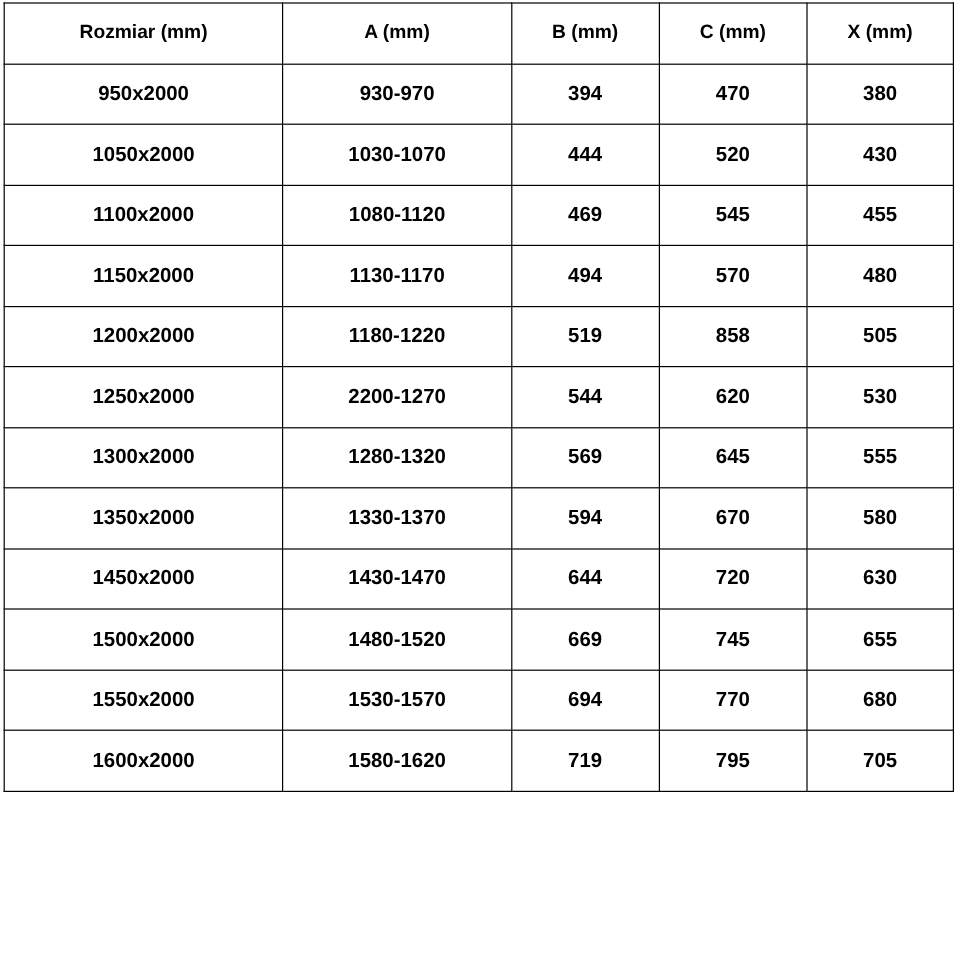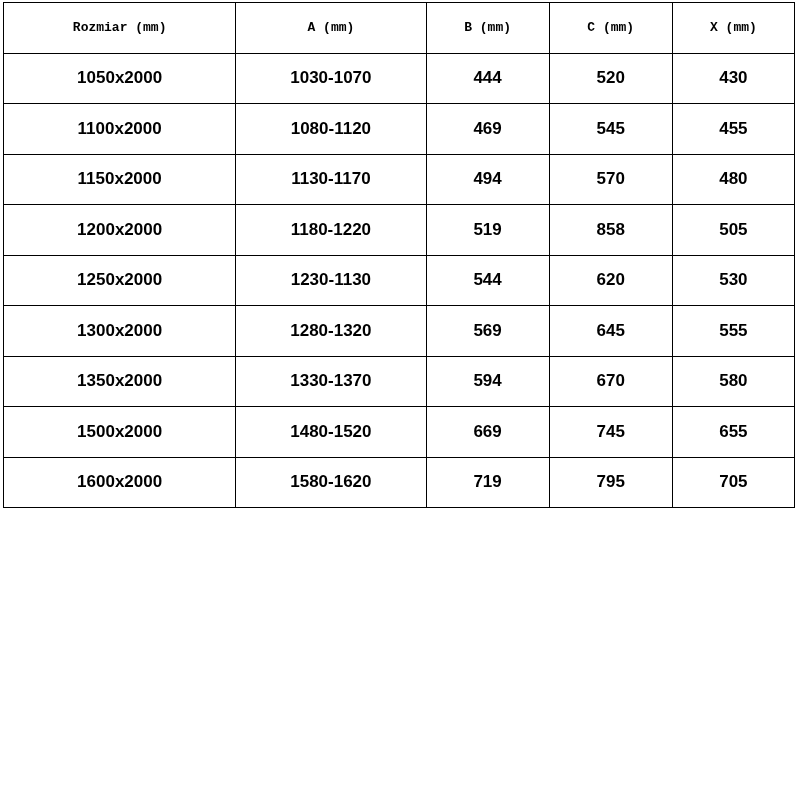--- a/index.html
+++ b/index.html
@@ -30,22 +30,21 @@
     border: 1px solid #000000;
     text-align: center;
     vertical-align: middle;
     font-weight: bold;
     font-size: 17px;
     height: 49.5px;
     padding: 0;
     white-space: nowrap;
   }
   table.size-table th {
-    font-size: 13px;
-    font-family: Liberation Mono, monospace;
+    font-size: 16px;
   }
   col.c0 { width: 232px; }
   col.c1 { width: 190px; }
   col.c2 { width: 123px; }
   col.c3 { width: 123px; }
   col.c4 { width: 122px; }
 </style>
 </head>
 <body>
 
@@ -62,20 +61,27 @@
       <tr>
         <th>Rozmiar (mm)</th>
         <th>A (mm)</th>
         <th>B (mm)</th>
         <th>C (mm)</th>
         <th>X (mm)</th>
       </tr>
     </thead>
     <tbody>
       <tr>
+        <td>950x2000</td>
+        <td>930-970</td>
+        <td>394</td>
+        <td>470</td>
+        <td>380</td>
+      </tr>
+      <tr>
         <td>1050x2000</td>
         <td>1030-1070</td>
         <td>444</td>
         <td>520</td>
         <td>430</td>
       </tr>
       <tr>
         <td>1100x2000</td>
         <td>1080-1120</td>
         <td>469</td>
@@ -91,45 +97,59 @@
       </tr>
       <tr>
         <td>1200x2000</td>
         <td>1180-1220</td>
         <td>519</td>
         <td>858</td>
         <td>505</td>
       </tr>
       <tr>
         <td>1250x2000</td>
-        <td>1230-1130</td>
+        <td>2200-1270</td>
         <td>544</td>
         <td>620</td>
         <td>530</td>
       </tr>
       <tr>
         <td>1300x2000</td>
         <td>1280-1320</td>
         <td>569</td>
         <td>645</td>
         <td>555</td>
       </tr>
       <tr>
         <td>1350x2000</td>
         <td>1330-1370</td>
         <td>594</td>
         <td>670</td>
         <td>580</td>
       </tr>
       <tr>
+        <td>1450x2000</td>
+        <td>1430-1470</td>
+        <td>644</td>
+        <td>720</td>
+        <td>630</td>
+      </tr>
+      <tr>
         <td>1500x2000</td>
         <td>1480-1520</td>
         <td>669</td>
         <td>745</td>
         <td>655</td>
+      </tr>
+      <tr>
+        <td>1550x2000</td>
+        <td>1530-1570</td>
+        <td>694</td>
+        <td>770</td>
+        <td>680</td>
       </tr>
       <tr>
         <td>1600x2000</td>
         <td>1580-1620</td>
         <td>719</td>
         <td>795</td>
         <td>705</td>
       </tr>
     </tbody>
   </table>

